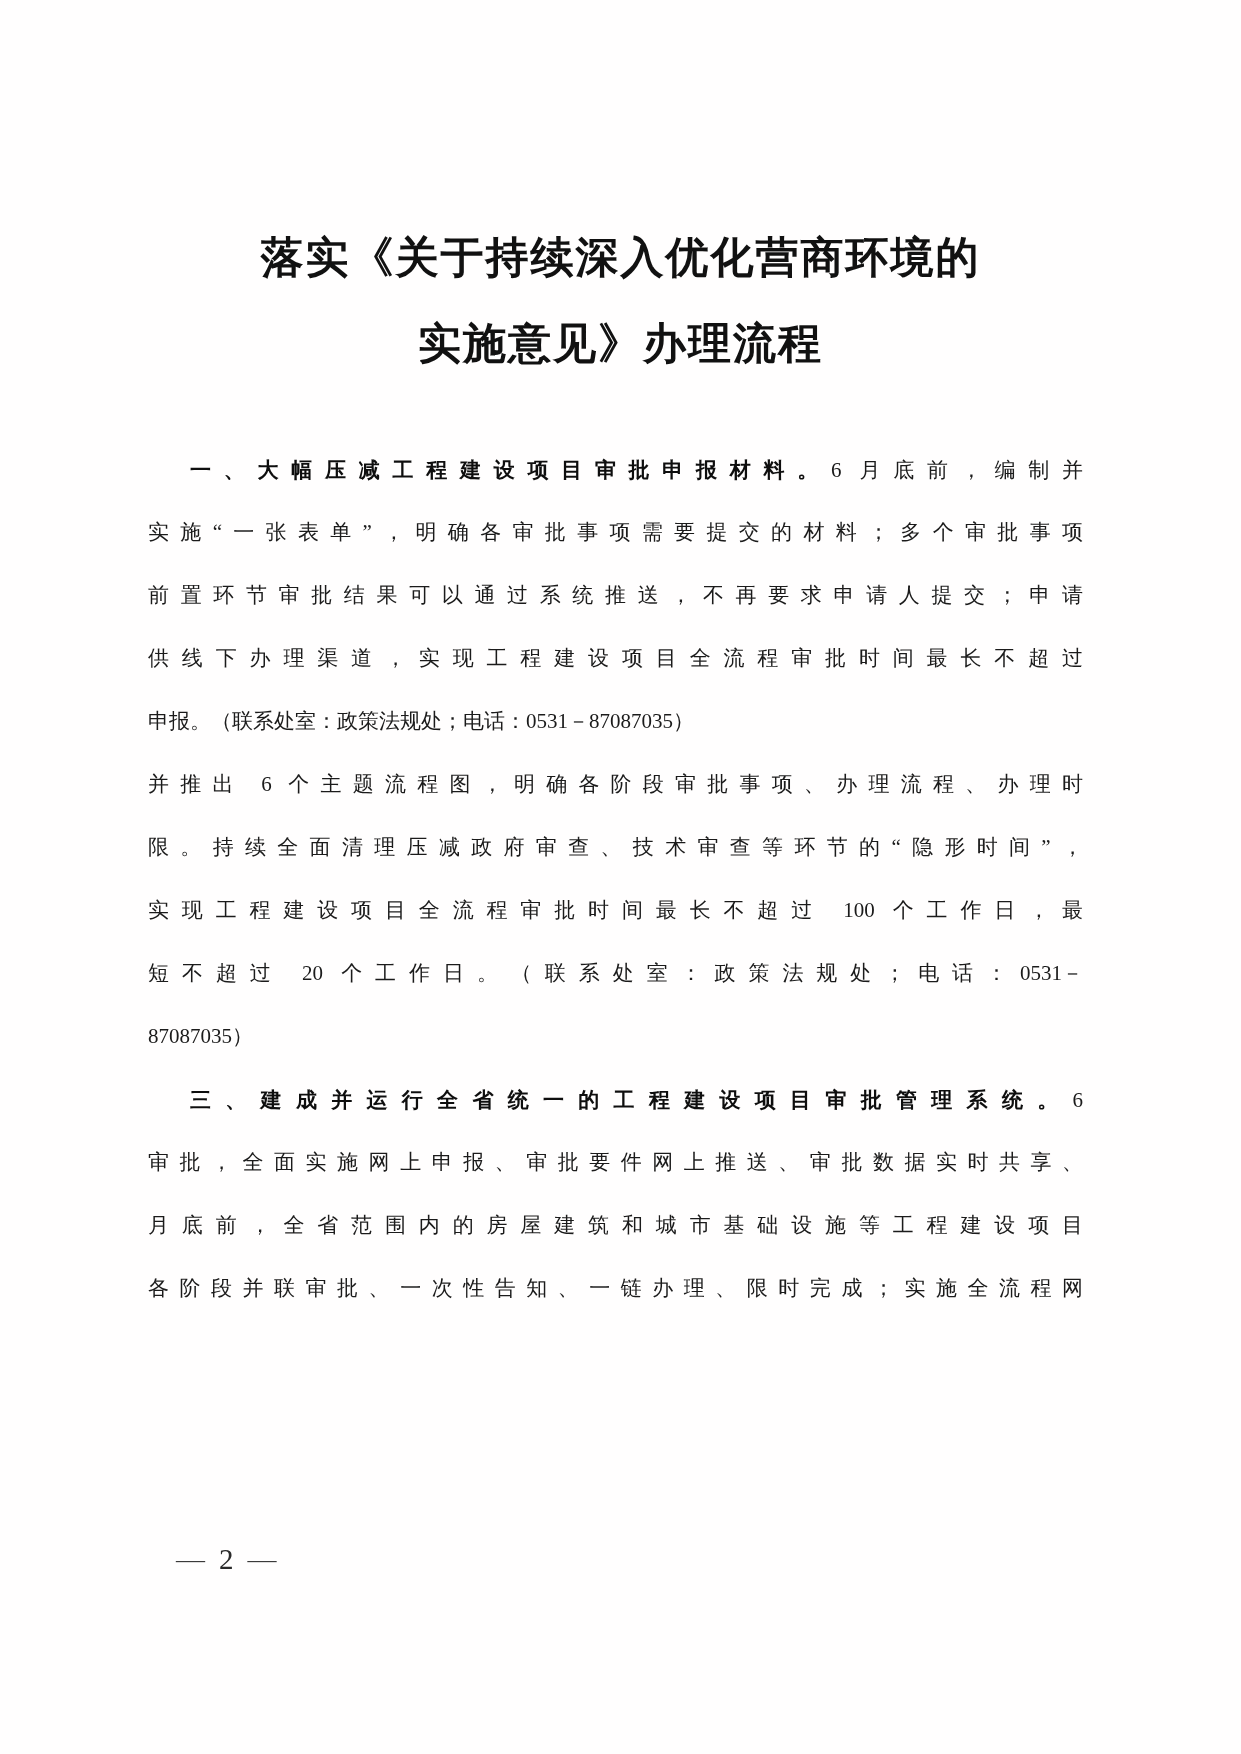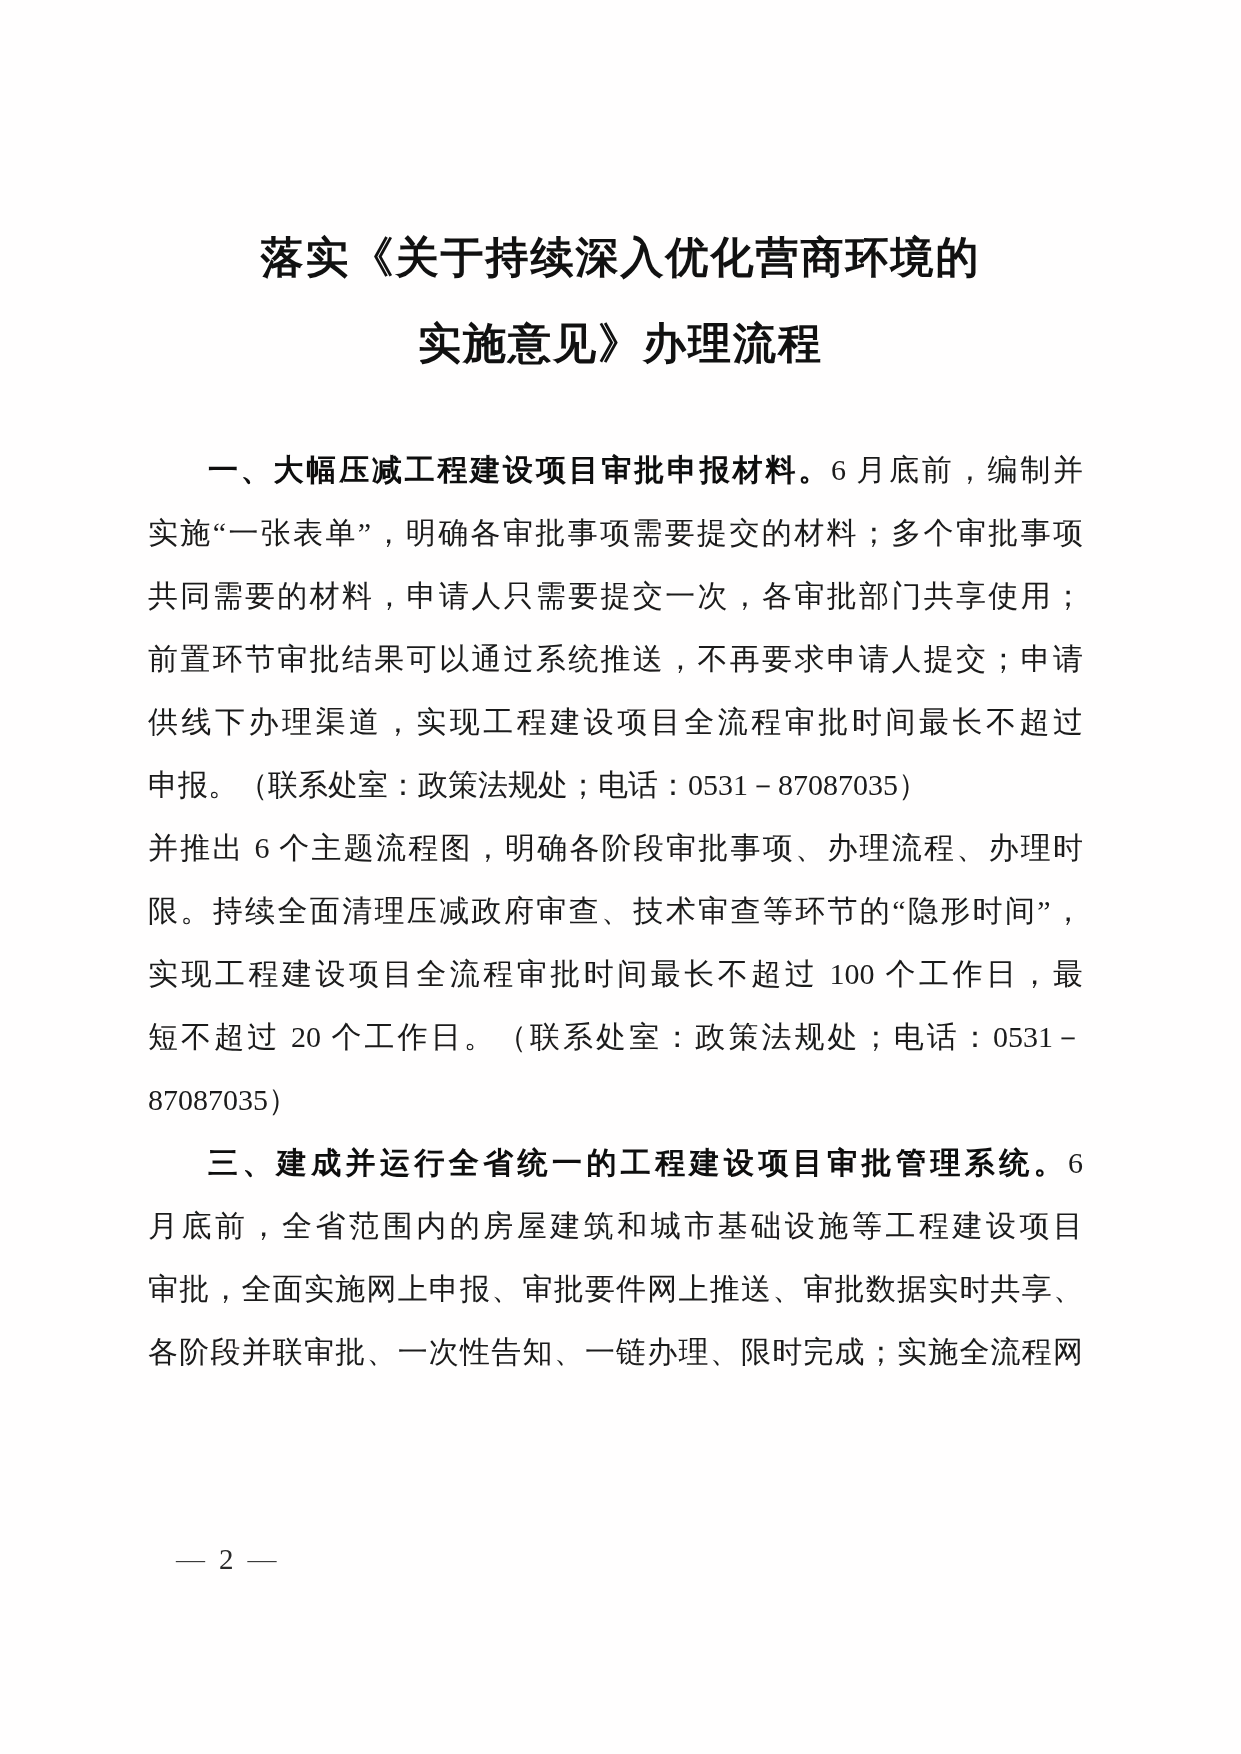--- a/index.html
+++ b/index.html
@@ -29,21 +29,21 @@
     color: #111111;
   }
   .title-line {
     height: 86px;
   }
   .doc-body {
     position: absolute;
     top: 438px;
     left: 148px;
     width: 935px;
-    font-size: 30px;
+    font-size: 21px;
     line-height: 63px;
     color: #1b1b1b;
   }
   .line {
     height: 63px;
     overflow: hidden;
     white-space: normal;
   }
   .j {
     text-align: justify;
@@ -81,30 +81,29 @@
 <div class="page">
 
   <div class="title-block">
     <div class="title-line">落实《关于持续深入优化营商环境的</div>
     <div class="title-line">实施意见》办理流程</div>
   </div>
 
   <div class="doc-body">
     <div class="line j ind"><span class="h">一、大幅压减工程建设项目审批申报材料。</span><span>6 月底前，编制并</span></div>
     <div class="line j"><span>实施“一张表单”，明确各审批事项需要提交的材料；多个审批事项</span></div>
-    <div class="line j"><span>共同需要的材料，申请人只需要提交一次，各审批部门共享使用；</span></div>
     <div class="line j"><span>前置环节审批结果可以通过系统推送，不再要求申请人提交；申请</span></div>
     <div class="line j"><span>供线下办理渠道，实现工程建设项目全流程审批时间最长不超过</span></div>
     <div class="line"><span>申报。（联系处室：政策法规处；电话：0531－87087035）</span></div>
     <div class="line j"><span>并推出 6 个主题流程图，明确各阶段审批事项、办理流程、办理时</span></div>
     <div class="line j"><span>限。持续全面清理压减政府审查、技术审查等环节的“隐形时间”，</span></div>
     <div class="line j"><span>实现工程建设项目全流程审批时间最长不超过 100 个工作日，最</span></div>
     <div class="line j"><span>短不超过 20 个工作日。（联系处室：政策法规处；电话：0531－</span></div>
     <div class="line"><span>87087035）</span></div>
     <div class="line j ind"><span class="h">三、建成并运行全省统一的工程建设项目审批管理系统。</span><span>6</span></div>
+    <div class="line j"><span>审批，全面实施网上申报、审批要件网上推送、审批数据实时共享、</span></div>
     <div class="line j"><span>月底前，全省范围内的房屋建筑和城市基础设施等工程建设项目</span></div>
-    <div class="line j"><span>审批，全面实施网上申报、审批要件网上推送、审批数据实时共享、</span></div>
     <div class="line j"><span>各阶段并联审批、一次性告知、一链办理、限时完成；实施全流程网</span></div>
   </div>
 
   <div class="footer"><span class="dash">—</span><span class="num">2</span><span class="dash">—</span></div>
 
 </div>
 
 </body></html>

